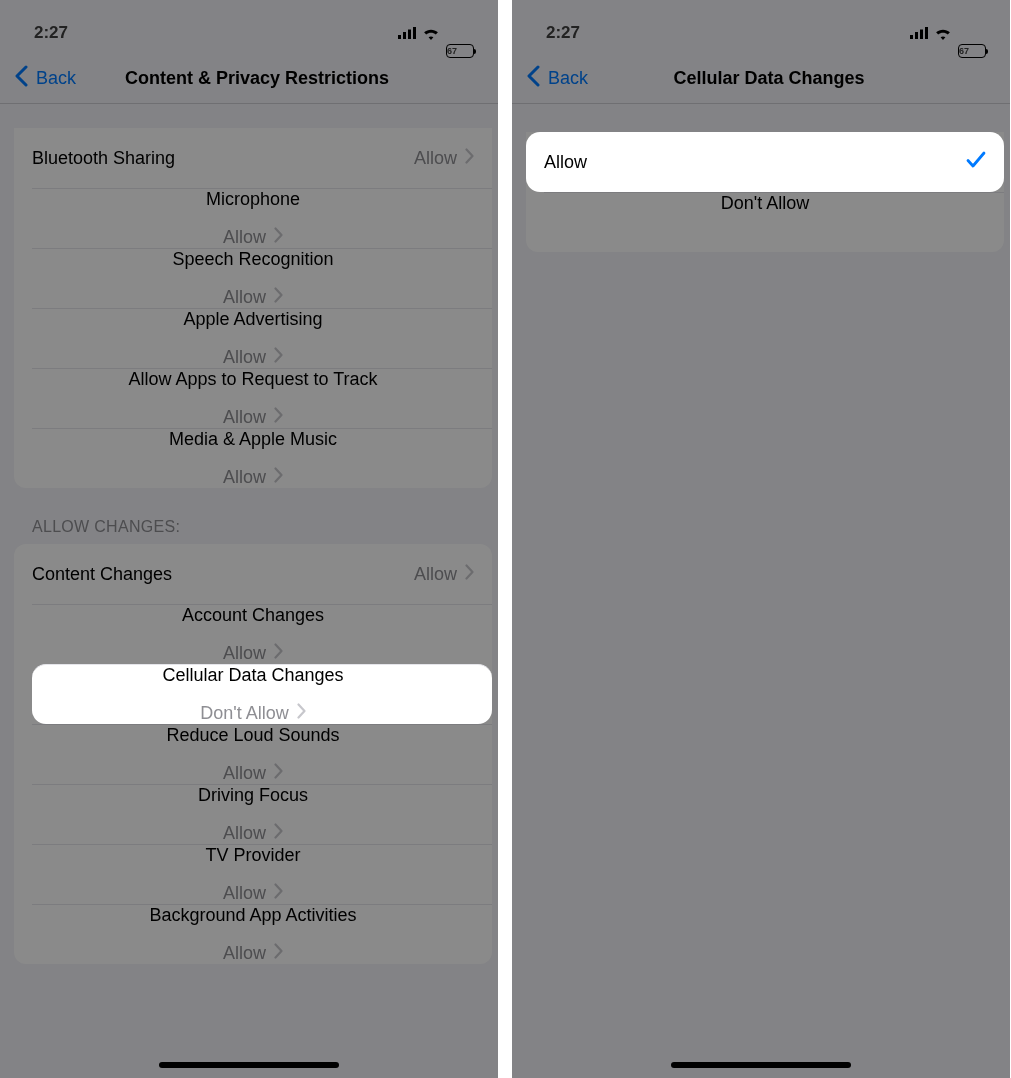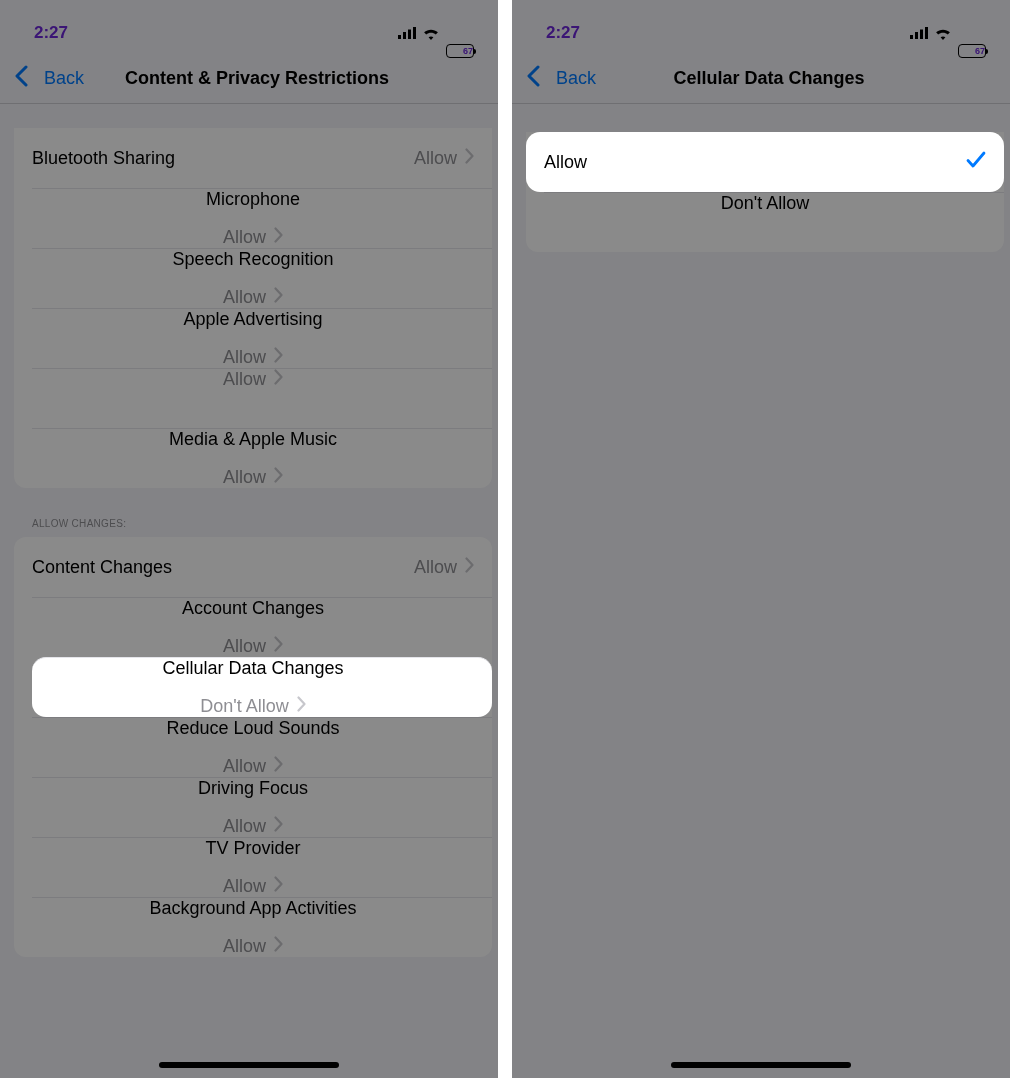--- a/index.html
+++ b/index.html
@@ -29,35 +29,35 @@
     z-index: 50;
   }
   .status-bar {
     height: 54px;
     display: flex;
     align-items: center;
     justify-content: space-between;
     padding: 12px 24px 0 34px;
     font-size: 17px;
     font-weight: 600;
-    color: #6d28d9;
+    color: #404040;
     gap: 20px;
   }
   .status-right { display: flex; align-items: center; gap: 6px; }
   .signal-icon, .wifi-icon, .battery-box {
     display: inline-flex; align-items: center;
   }
   .battery-box {
     border: 1.5px solid #000;
     border-radius: 4px;
     width: 28px; height: 14px;
     position: relative;
     font-size: 9px;
     font-weight: 700;
-    justify-content: flex-end;
+    justify-content: flex-start;
     margin-top: 36px;
   }
   .battery-box::after {
     content: "";
     position: absolute;
     right: -3px; top: 4px;
     width: 2px; height: 5px;
     background: #000;
     border-radius: 0 2px 2px 0;
   }
@@ -66,41 +66,41 @@
     display: flex;
     align-items: center;
     padding: 0 14px;
     position: relative;
     border-bottom: 0.5px solid rgba(0,0,0,0.15);
   }
   .nav-back {
     display: flex; align-items: center;
     color: #007aff;
     font-size: 18px;
-    gap: 16px;
+    gap: 8px;
   }
   .nav-title {
     position: absolute;
     left: 16px; right: 0;
     text-align: center;
     font-size: 18px;
     font-weight: 600;
     color: #000;
     pointer-events: none;
   }
   .content { padding: 0 6px 30px 14px; }
   .group {
     background: #fff;
     border-radius: 12px;
     overflow: hidden;
     margin-top: 30px;
   }
   .group:first-child { margin-top: 24px; border-top-left-radius: 0; border-top-right-radius: 0;}
   .section-header {
-    font-size: 10px;
+    font-size: 16px;
     color: #8e8e93;
     letter-spacing: 0.3px;
     padding: 30px 18px 8px 18px;
     text-transform: uppercase;
   }
   .row {
     display: flex;
     align-items: center;
     justify-content: space-between;
     min-height: 60px;
@@ -213,20 +213,21 @@
         <div class="row">
           <span>Apple Advertising</span>
           <span class="row-right">
             <span>Allow</span>
             <span class="chevron"><svg width="9" height="16" viewBox="0 0 9 16">
                 <path d="M1.5 1.5 L7.5 8 L1.5 14.5" stroke="#c7c7cc" stroke-width="2.2" fill="none" stroke-linecap="round" stroke-linejoin="round"></path>
               </svg></span>
           </span>
         </div>
         <div class="row">
+          <span>Allow Apps to Request to Track</span>
           <span class="row-right">
             <span>Allow</span>
             <span class="chevron"><svg width="9" height="16" viewBox="0 0 9 16">
                 <path d="M1.5 1.5 L7.5 8 L1.5 14.5" stroke="#c7c7cc" stroke-width="2.2" fill="none" stroke-linecap="round" stroke-linejoin="round"></path>
               </svg></span>
           </span>
         </div>
         <div class="row">
           <span>Media &amp; Apple Music</span>
           <span class="row-right">

